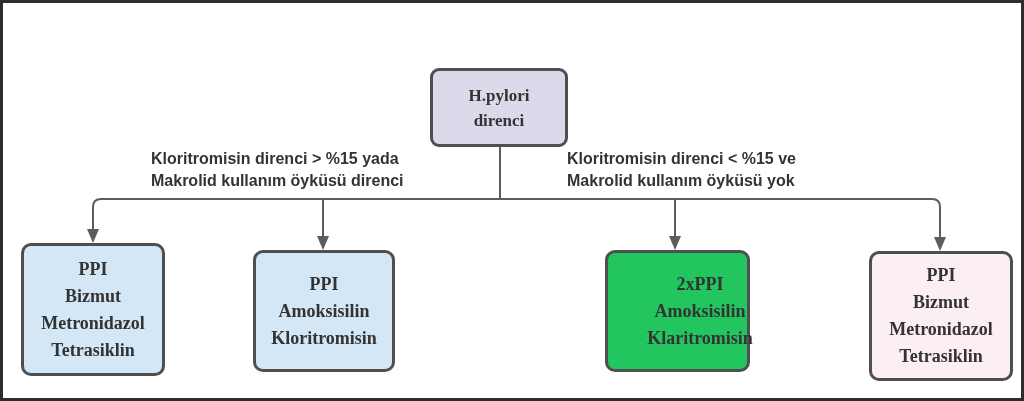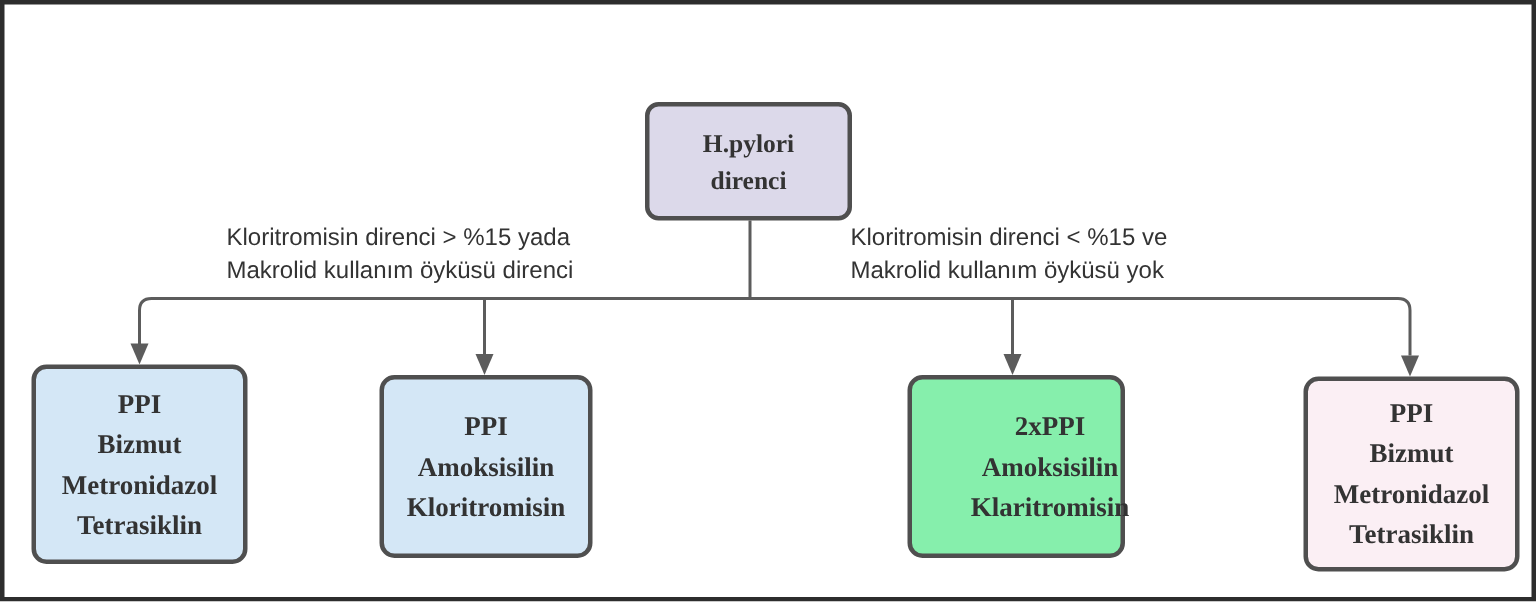--- a/index.html
+++ b/index.html
@@ -53,21 +53,21 @@
     line-height: 27px;
   }
   .leaf-0 { left: 18px;  top: 240px; width: 144px; height: 133px; }
   .leaf-1 { left: 250px; top: 247px; width: 142px; height: 122px; }
   .leaf-2 { left: 602px; top: 247px; width: 145px; height: 122px; }
   .leaf-3 { left: 866px; top: 248px; width: 144px; height: 130px; }
   .branch-label {
     position: absolute;
     top: 145px;
     color: #333333;
-    font-weight: normal;
+    font-weight: bold;
     font-size: 16px;
     line-height: 22px;
     white-space: nowrap;
   }
   .branch-label-left  { left: 148px; }
   .branch-label-right { left: 564px; }
 </style>
 </head>
 <body>
 
@@ -109,21 +109,21 @@
     <div>Metronidazol</div>
     <div>Tetrasiklin</div>
   </div>
 
   <div class="node leaf-node leaf-1" style="background-color: rgb(212, 231, 246);">
     <div>PPI</div>
     <div>Amoksisilin</div>
     <div>Kloritromisin</div>
   </div>
 
-  <div class="node leaf-node leaf-2" style="background-color: #86efac; padding-left: 45px;">
+  <div class="node leaf-node leaf-2" style="background-color: #22c55e; padding-left: 45px;">
     <div>2xPPI</div>
     <div>Amoksisilin</div>
     <div>Klaritromisin</div>
   </div>
 
   <div class="node leaf-node leaf-3" style="background-color: rgb(251, 239, 244);">
     <div>PPI</div>
     <div>Bizmut</div>
     <div>Metronidazol</div>
     <div>Tetrasiklin</div>

